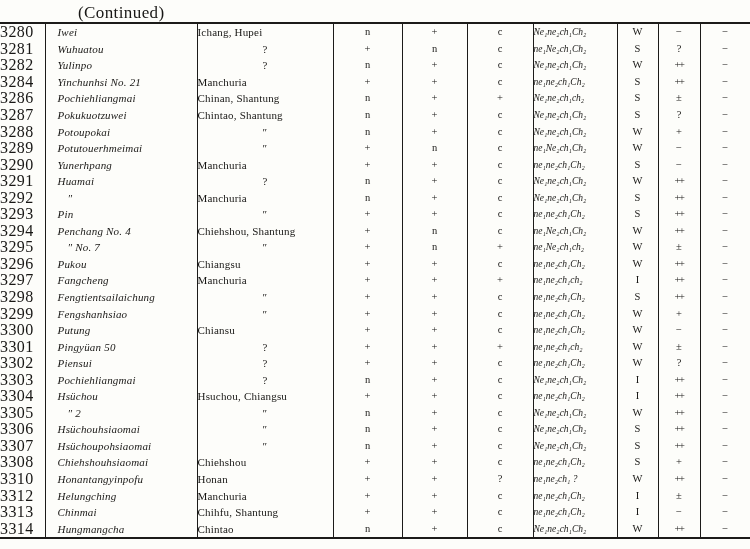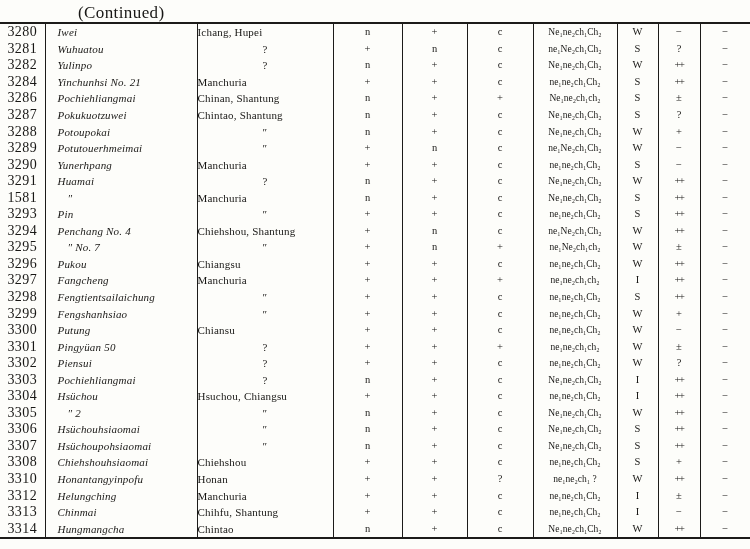--- a/index.html
+++ b/index.html
@@ -25,28 +25,28 @@
   td{
     border-right:1px solid #1c1b19;
     height:16.55px;
     padding:0;
     font-size:11px;
     line-height:16px;
     vertical-align:middle;
     white-space:nowrap;overflow:hidden;
   }
   td:last-child{border-right:none;}
-  td.no{text-align:center;font-size:14px;letter-spacing:.4px;}
+  td.no{font-size:16px;letter-spacing:.4px;}
   td.name{padding-left:12px;letter-spacing:.2px;font-style:italic;}
   td.name.ditto-name{padding-left:22px;}
   td.origin{letter-spacing:.2px;}
   td.origin.center{text-align:center;padding-left:0;}
   td.sym{text-align:center;font-size:10.5px;}
   td.genotype{
-    text-align:center;
+    font-style:italic;
     font-size:9.5px;
     letter-spacing:0;
   }
   td.habit{text-align:center;font-size:10.5px;}
   .dplus{letter-spacing:-1.5px;}
 </style>
 </head>
 <body>
 
 <div class="continued">(Continued)</div>
@@ -179,21 +179,21 @@
         <td class="origin center">?</td>
         <td class="sym">n</td>
         <td class="sym">+</td>
         <td class="sym">c</td>
         <td class="genotype">Ne₁ne₂ch₁Ch₂</td>
         <td class="habit">W</td>
         <td class="sym dplus">++</td>
         <td class="sym">−</td>
       </tr>
       <tr>
-        <td class="no">1581</td>
+        <td class="no">3292</td>
         <td class="name ditto-name">″</td>
         <td class="origin">Manchuria</td>
         <td class="sym">n</td>
         <td class="sym">+</td>
         <td class="sym">c</td>
         <td class="genotype">Ne₁ne₂ch₁Ch₂</td>
         <td class="habit">S</td>
         <td class="sym dplus">++</td>
         <td class="sym">−</td>
       </tr>

